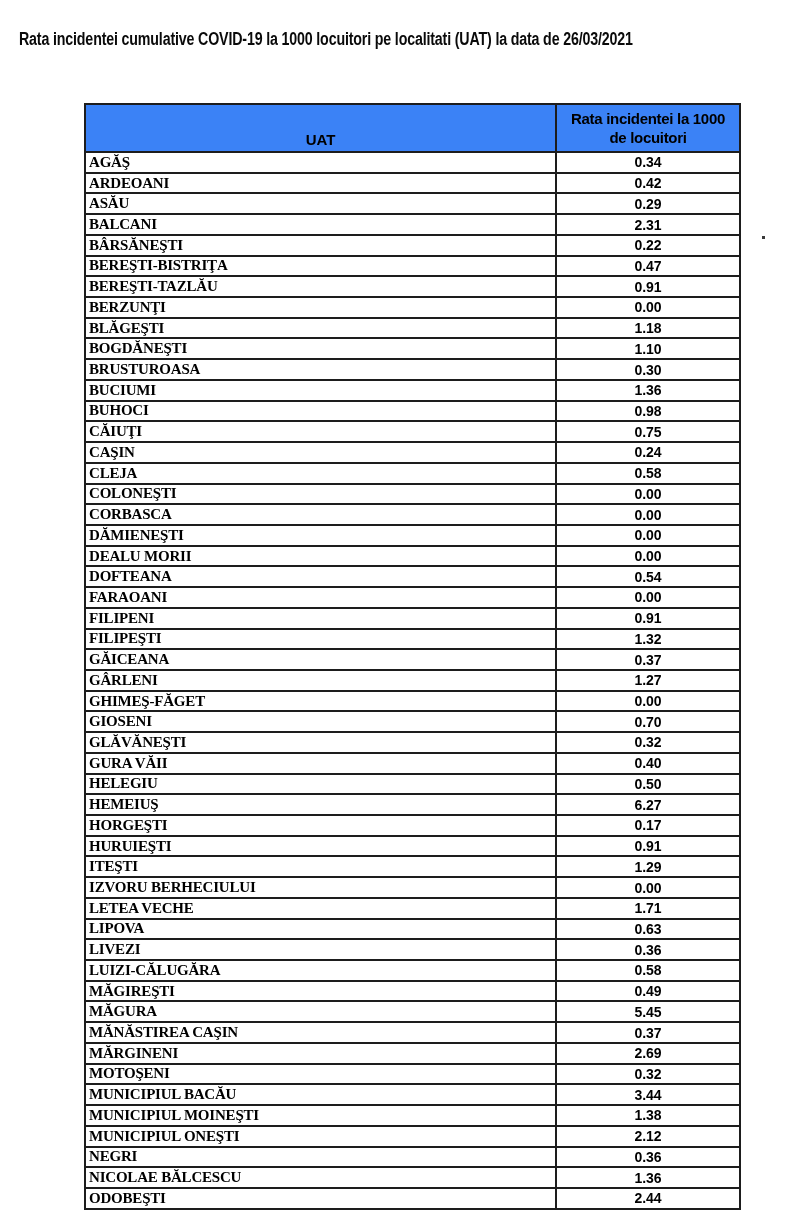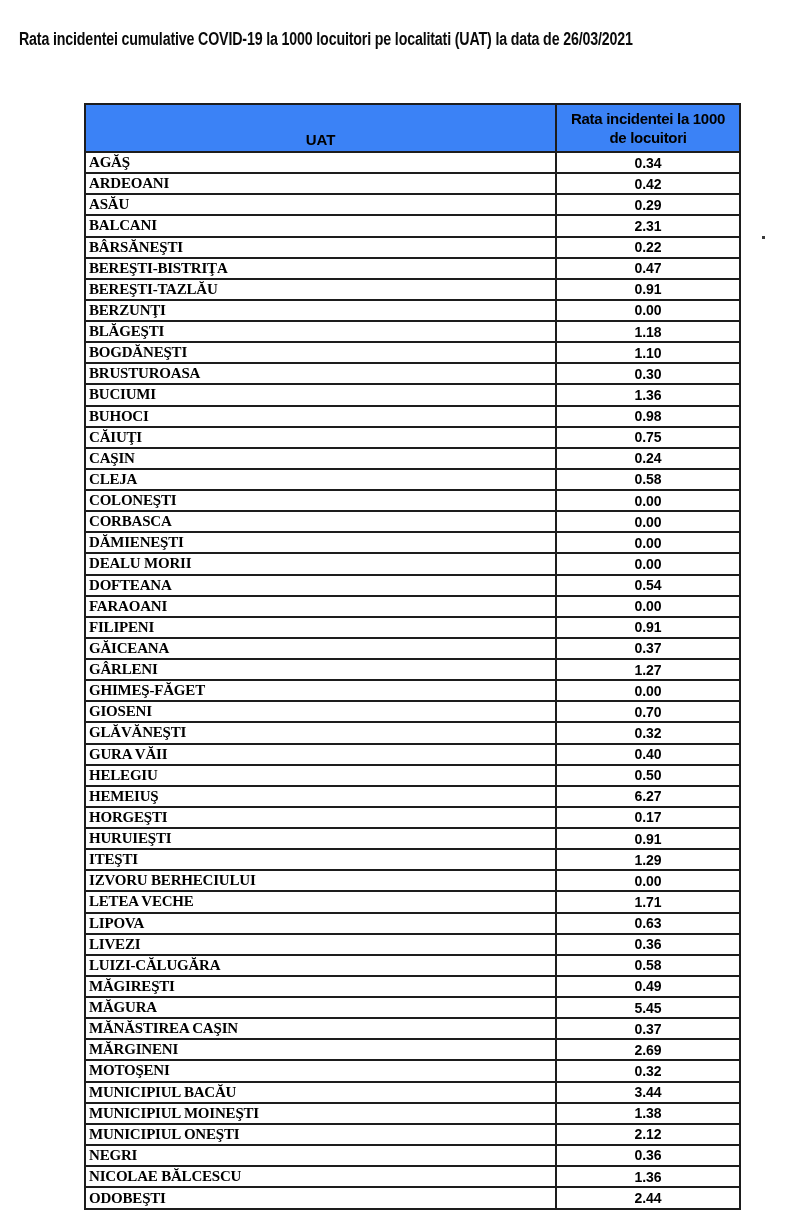--- a/index.html
+++ b/index.html
@@ -195,20 +195,24 @@
       </tr>
       <tr>
         <td class="uat">FARAOANI</td>
         <td class="rate">0.00</td>
       </tr>
       <tr>
         <td class="uat">FILIPENI</td>
         <td class="rate">0.91</td>
       </tr>
       <tr>
+        <td class="uat">FILIPEŞTI</td>
+        <td class="rate">1.32</td>
+      </tr>
+      <tr>
         <td class="uat">GĂICEANA</td>
         <td class="rate">0.37</td>
       </tr>
       <tr>
         <td class="uat">GÂRLENI</td>
         <td class="rate">1.27</td>
       </tr>
       <tr>
         <td class="uat">GHIMEŞ-FĂGET</td>
         <td class="rate">0.00</td>

